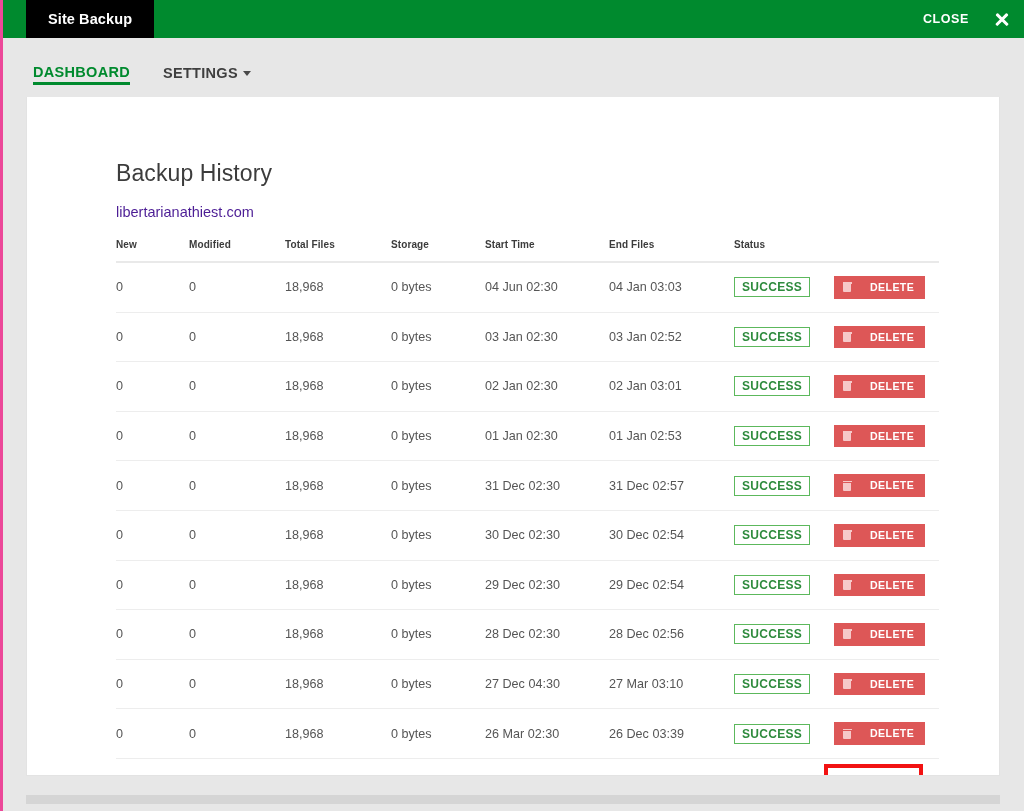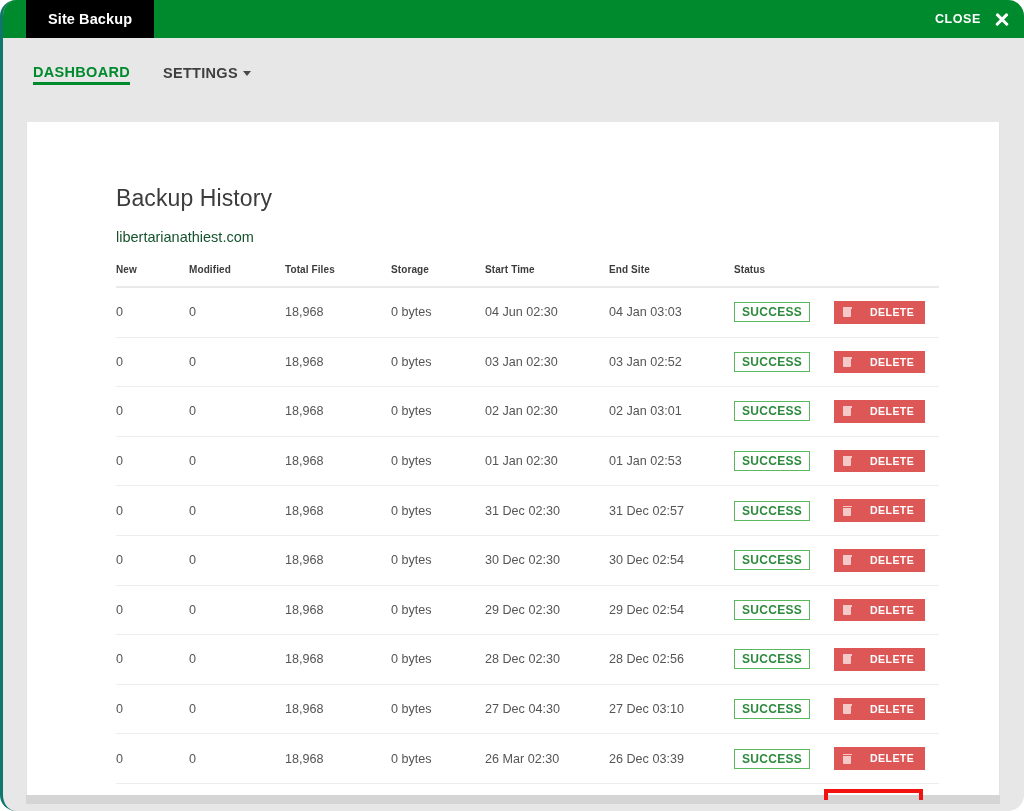--- a/index.html
+++ b/index.html
@@ -11,23 +11,22 @@
     font-family: "Liberation Sans", sans-serif;
     background: #ffffff;
   }
 
   
   #viewport {
     position: relative;
     width: 1024px;
     height: 811px;
     background: #e7e7e7;
-    border-left: 3px solid #0f766e;
+    border-left: 3px solid #ec4899;
     overflow: hidden;
-    border-radius: 16px;
   }
 
   
   #topbar {
     position: absolute;
     left: 0; top: 0;
     width: 1021px;
     height: 38px;
     background: #008a2e;
     display: flex;
@@ -45,21 +44,21 @@
     align-items: center;
     padding: 0 22px 0 22px;
   }
   #close-area {
     position: absolute;
     right: 14px;
     top: 0;
     height: 38px;
     display: flex;
     align-items: center;
-    gap: 12px;
+    gap: 24px;
     cursor: pointer;
   }
   #close-label {
     color: #ffffff;
     font-size: 12.5px;
     font-weight: bold;
     letter-spacing: .6px;
   }
   .x-icon {
     position: relative;
@@ -116,21 +115,21 @@
     border-top: 5px solid #4a4a4a;
     vertical-align: middle;
     position: relative;
     top: -1px;
   }
 
   
   #card {
     position: absolute;
     left: 23px;
-    top: 122px;
+    top: 97px;
     width: 974px;
     height: 679px;
     background: #ffffff;
     border: 1px solid #e3e3e3;
     border-top: none;
     overflow: hidden;
   }
   #bottom-strip {
     position: absolute;
     left: 23px;
@@ -149,21 +148,21 @@
 
   h1#page-title {
     font-size: 23px;
     font-weight: normal;
     color: #3c3c3c;
     letter-spacing: .1px;
     margin-bottom: 17px;
   }
   #site-domain {
     font-size: 14.5px;
-    color: #14532d;
+    color: #4c1d95;
     margin-bottom: 19px;
   }
 
   
   table#history {
     width: 823px;
     border-collapse: collapse;
     table-layout: fixed;
   }
   table#history th {
@@ -296,21 +295,21 @@
             <col class="col-status">
             <col class="col-action">
         </colgroup>
         <thead>
           <tr>
             <th>New</th>
             <th>Modified</th>
             <th>Total Files</th>
             <th>Storage</th>
             <th>Start Time</th>
-            <th>End Site</th>
+            <th>End Files</th>
             <th>Status</th>
             <th></th>
           </tr>
         </thead>
         <tbody id="history-body">
             <tr>
               <td>0</td>
               <td>0</td>
               <td>18,968</td>
               <td>0 bytes</td>
@@ -412,21 +411,21 @@
                   <span class="trash-icon"></span>
                   <span>DELETE</span>
                 </button></td>
             </tr>
             <tr>
               <td>0</td>
               <td>0</td>
               <td>18,968</td>
               <td>0 bytes</td>
               <td>27 Dec 04:30</td>
-              <td>27 Dec 03:10</td>
+              <td>27 Mar 03:10</td>
               <td><span class="badge-success">SUCCESS</span></td>
               <td><button class="btn-delete">
                   <span class="trash-icon"></span>
                   <span>DELETE</span>
                 </button></td>
             </tr>
             <tr>
               <td>0</td>
               <td>0</td>
               <td>18,968</td>

